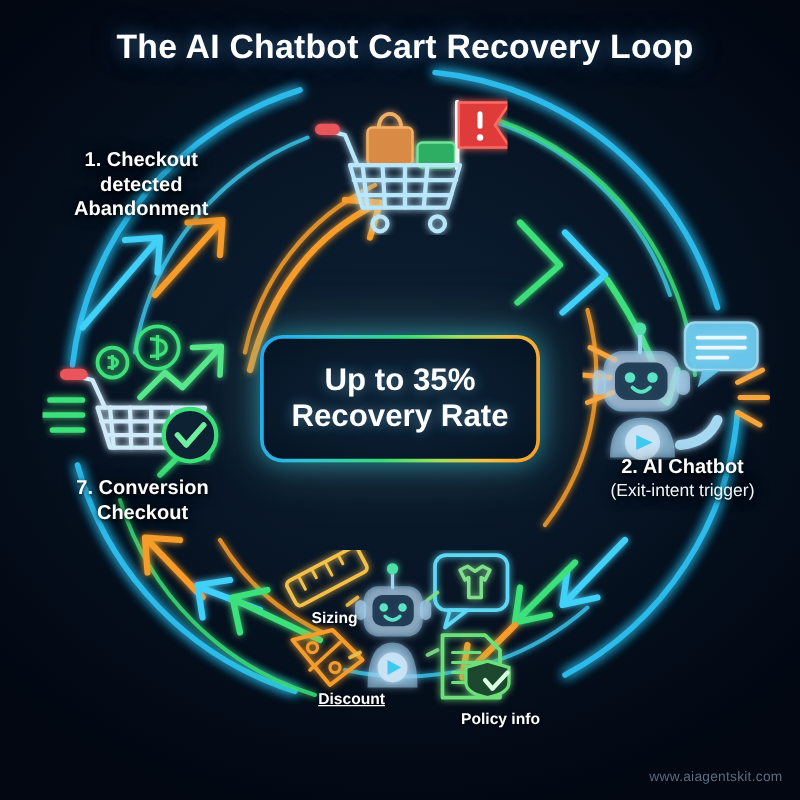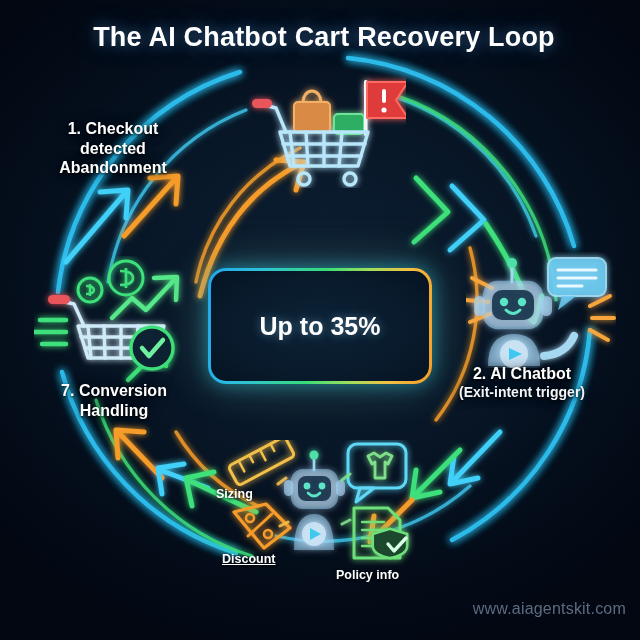--- a/index.html
+++ b/index.html
@@ -44,21 +44,21 @@
     width: 640px;
     height: 640px;
   }
 
   
   .badge {
     position: absolute;
     left: 208px;
     top: 268px;
     width: 224px;
-    height: 116px;
+    height: 102px;
     border-radius: 18px;
     padding: 3px;
     background: linear-gradient(100deg, #21a6ee 0%, #2ec2d8 22%, #36dd78 48%, #9ee05a 66%, #f2c044 82%, #f59c29 100%);
     box-shadow:
       0 0 18px rgba(45,190,200,0.55),
       0 0 42px rgba(40,170,220,0.30),
       0 0 60px rgba(240,160,50,0.14);
     box-sizing: border-box;
   }
   .badge-inner {
@@ -89,51 +89,51 @@
     text-shadow: 0 1px 3px rgba(0,0,0,0.95), 0 0 12px rgba(0,0,0,0.8);
   }
   .label .lead {
     font-size: 16px;
     font-weight: bold;
     line-height: 1.22;
     display: block;
   }
   .label .sub {
     font-size: 14px;
-    font-weight: bold;
+    font-weight: normal;
     line-height: 1.25;
     display: block;
     color: #f2f6fb;
   }
 
   #label-1 { left: 18px;  top: 86px;  width: 190px; margin-top: 33px; }
-  #label-2 { left: 428px; top: 364px; width: 188px; }
+  #label-2 { left: 452px; top: 364px; width: 188px; }
   #label-3 { left: 175px; top: 576px; width: 300px; }
   #label-4 { left: 24px;  top: 381px; width: 180px; }
 
   
   .mini-cap {
     position: absolute;
     color: #ffffff;
     font-size: 12.5px;
     font-weight: bold;
-    text-align: left;
+    text-align: right;
     text-shadow: 0 1px 3px rgba(0,0,0,0.95);
   }
   #cap-sizing   { left: 216px; top: 487px; width: 70px; }
   #cap-discount { left: 222px; top: 552px; width: 86px; text-decoration: underline; }
   #cap-policy   { left: 336px; top: 552px; width: 96px; margin-top: 16px; }
 
   
   .watermark {
     position: absolute;
     right: 14px;
-    bottom: 22px;
+    bottom: 12px;
     color: #5d6b80;
-    font-size: 16px;
+    font-size: 11px;
     letter-spacing: 0.2px;
   }
 
   
   .icon-slot { position: absolute; }
   #icon-cart-abandon { left: 246px; top: 74px;  width: 160px; height: 114px; }
   #icon-bot-right    { left: 466px; top: 252px; width: 150px; height: 116px; }
   #icon-cart-win     { left: 34px;  top: 256px; width: 156px; height: 116px; }
   #icon-objection    { left: 222px; top: 440px; width: 198px; height: 126px; }
 </style>
@@ -413,38 +413,39 @@
           <path d="M 120 40 L 128 34"></path>
           <path d="M 120 84 L 128 80"></path>
         </g>
       </g>
     </svg>
   </div>
 
   <div class="badge">
     <div class="badge-inner">
       <span class="badge-line">Up to 35%</span>
+      <span class="badge-line">Recovery Rate</span>
     </div>
   </div>
 
   <div class="label" id="label-1">
     <span class="lead">1. Checkout</span>
     <span class="lead">detected</span>
     <span class="lead">Abandonment</span>
   </div>
 
   <div class="label" id="label-2">
     <span class="lead">2. AI Chatbot</span>
     <span class="sub">(Exit-intent trigger)</span>
   </div>
 
 
   <div class="label" id="label-4">
     <span class="lead">7. Conversion</span>
-    <span class="lead">Handling</span>
+    <span class="lead">Checkout</span>
   </div>
 
   <div class="mini-cap" id="cap-sizing">Sizing</div>
   <div class="mini-cap" id="cap-discount">Discount</div>
   <div class="mini-cap" id="cap-policy">Policy info</div>
 
   <div class="watermark">www.aiagentskit.com</div>
 
 </div>
 

